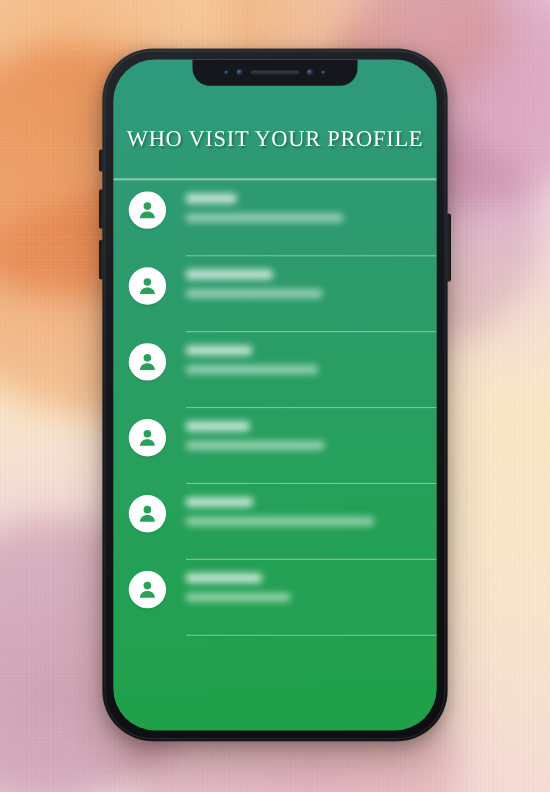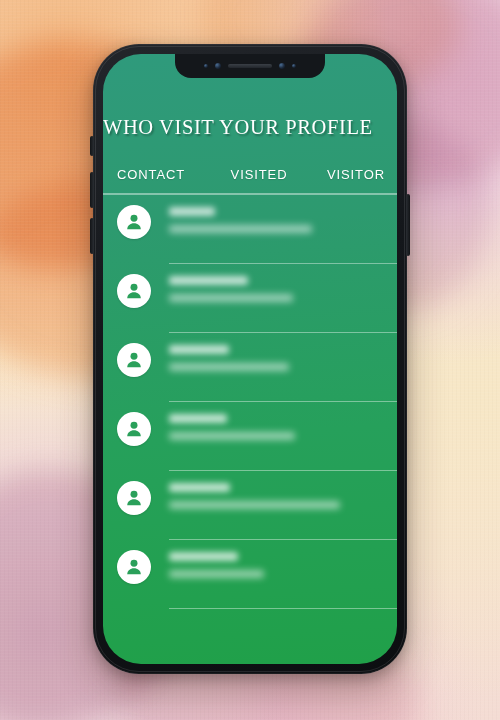--- a/index.html
+++ b/index.html
@@ -115,22 +115,22 @@
   .cam { width: 6px; height: 6px; border-radius: 50%;
          background: radial-gradient(circle at 32% 30%, #4b6e96 0%, #1d2a3c 55%, #0b0f17 100%); }
   .cam.small { width: 4px; height: 4px; }
   .speaker { width: 44px; height: 4px; border-radius: 3px;
              background: linear-gradient(180deg,#3a3f46,#22262c); }
 
   
   .app { position: absolute; inset: 0; display: flex; flex-direction: column; }
 
   .app-title {
-    margin: 62px 0 2px;
-    text-align: left;
+    margin: 62px 0 12px;
+    text-align: center;
     font-family: "Liberation Serif", "DejaVu Serif", serif;
     font-size: 20.5px;
     letter-spacing: .6px;
     color: #ffffff;
     font-weight: 400;
     text-shadow: 1.5px 1.5px 2px rgba(0,0,0,.30);
     white-space: nowrap;
   }
 
   .tabs {
@@ -228,25 +228,20 @@
         <span class="cam"></span>
         <span class="speaker"></span>
         <span class="cam"></span>
         <span class="cam small"></span>
       </div>
 
       <div class="app">
 
         <h1 class="app-title">WHO VISIT YOUR PROFILE</h1>
 
-        <div class="tabs">
-          <div class="tab t1">CONTACT</div>
-          <div class="tab t2">VISITED</div>
-          <div class="tab t3">VISITOR</div>
-        </div>
         <div class="tabs-rule"></div>
 
         <div class="list">
 
           <div class="row">
             <div class="avatar">
               <svg width="22" height="22" viewBox="0 0 24 24" aria-hidden="true">
                 <circle cx="12" cy="8" r="3.8" fill="#2aa05a"></circle>
                 <path d="M4.6 20c0-4 3.4-6.6 7.4-6.6s7.4 2.6 7.4 6.6z" fill="#2aa05a"></path>
               </svg>

